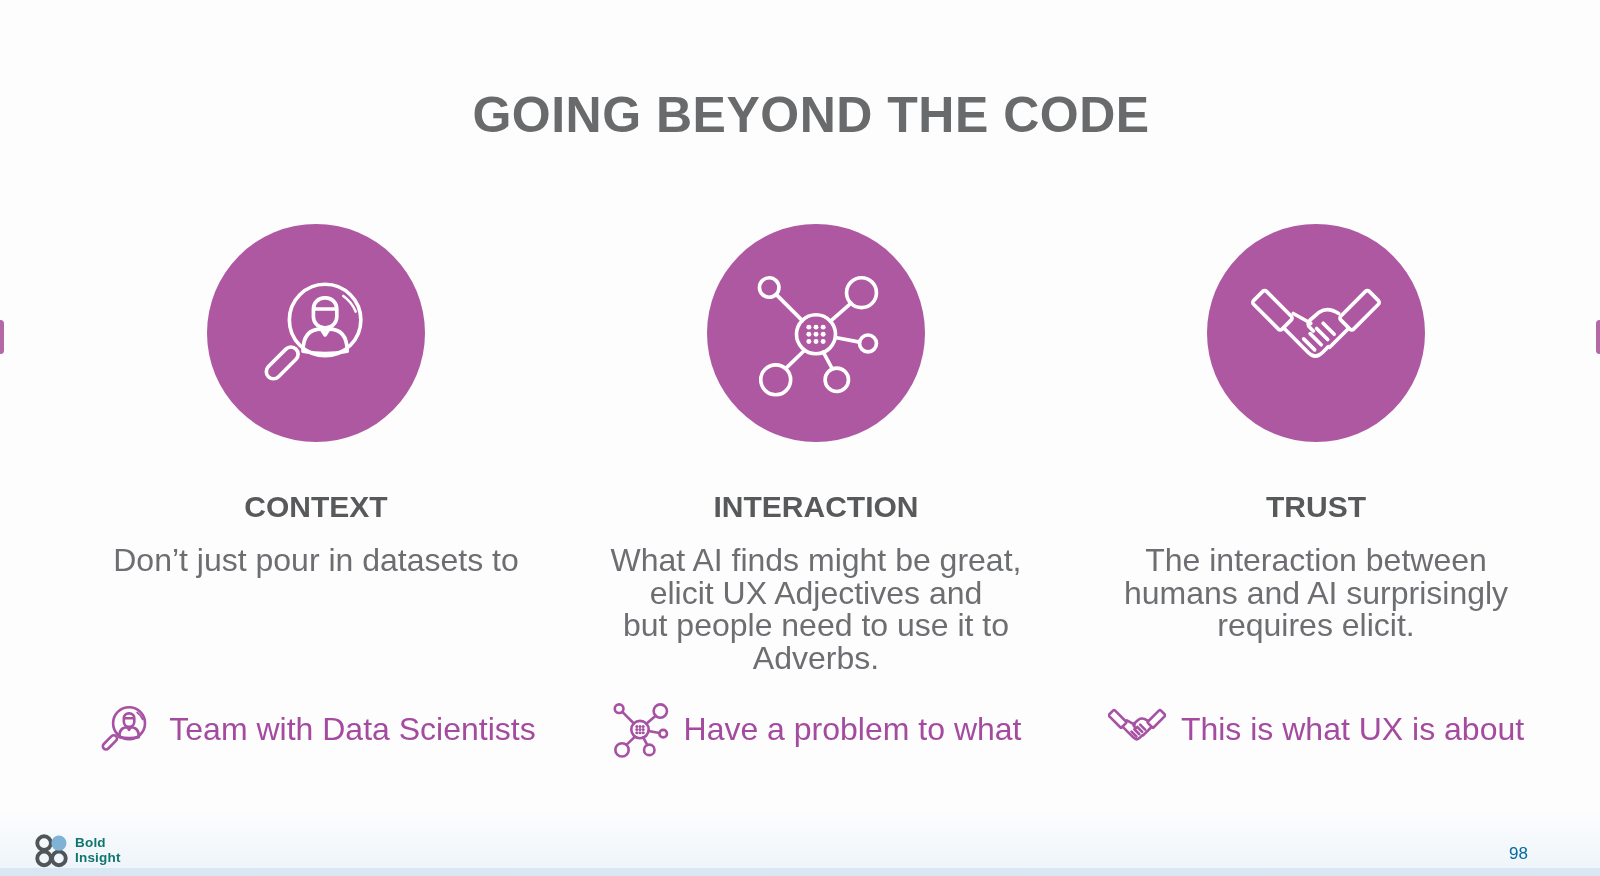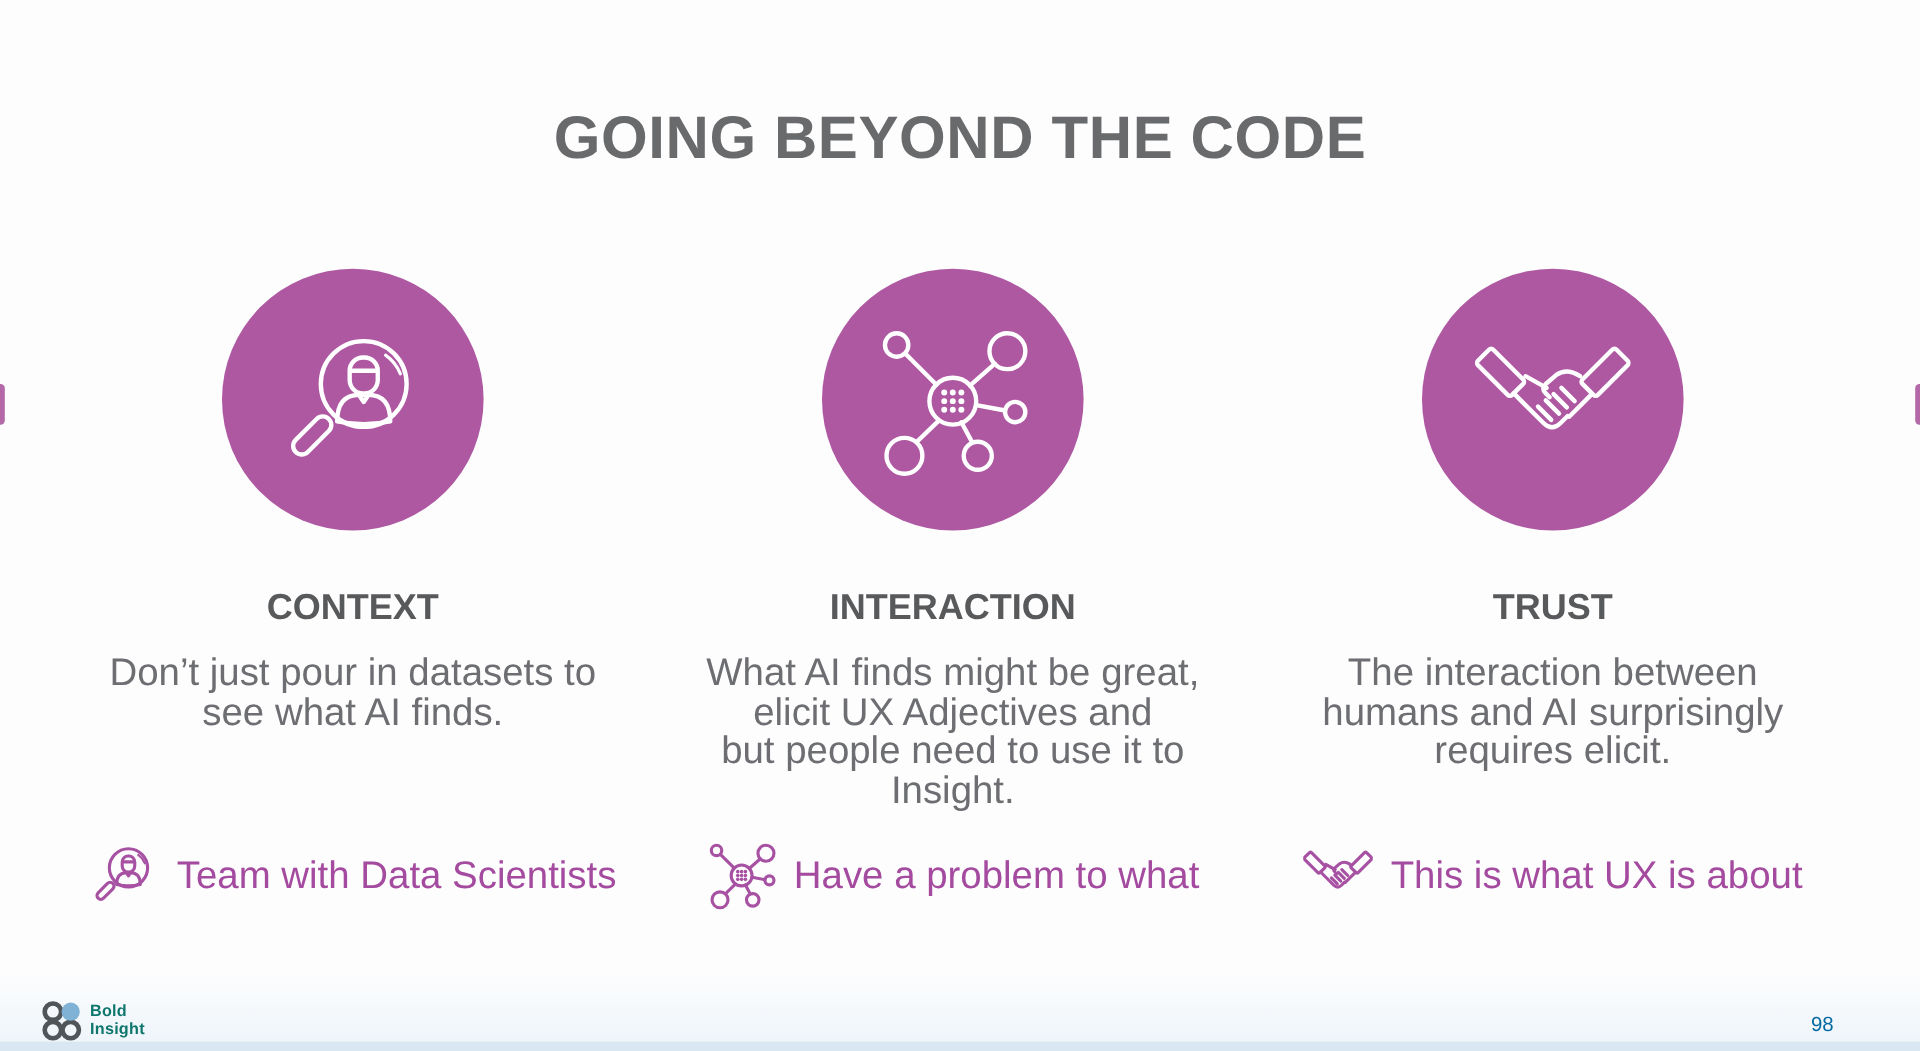--- a/index.html
+++ b/index.html
@@ -2,21 +2,21 @@
 <html><head>
 <meta charset="utf-8">
 <style>
   * { box-sizing: border-box; }
   html,body { margin:0; padding:0; }
   body {
     width:1600px; height:876px; position:relative; overflow:hidden;
     background:#fdfdfe;
     font-family:"Liberation Sans", sans-serif;
   }
-  .slide { position:absolute; inset:0; }
+  .slide { position:absolute; inset:0;padding-left:22px; }
 
   .title {
     margin:86px 0 0; text-align:center;
     font-size:50px; font-weight:bold; letter-spacing:.5px;
     color:#696a6c;
   }
 
   .columns { display:flex; padding-left:44px; margin-top:80px; }
   .col { width:500px; height:534px; display:flex; flex-direction:column; align-items:center; }
 
@@ -79,21 +79,20 @@
             <path d="M49 31.5 h16"></path>
             <path d="M40 64 Q40 47 54 47 L60 47 Q74 47 74 64 Q57 67.5 40 64 Z"></path>
             <path d="M54 47 l3 4.5 l3 -4.5"></path>
             <rect x="9" y="67.5" width="30" height="11" rx="5.5" transform="rotate(-45 24 73)"></rect>
           </g>
         </svg>
       </div>
       <h2>CONTEXT</h2>
       <div class="body">
         <div>Don’t just pour in datasets to</div>
-        <div>see what AI finds.</div>
       </div>
       <div class="action">
         <svg class="ic" viewBox="0 0 100 100">
           <g class="st">
             <circle cx="57" cy="40" r="27.5"></circle>
             <path class="thin" d="M71 21.5 a27 27 0 0 1 9.5 12"></path>
             <rect x="48" y="23" width="18" height="23" rx="8.5"></rect>
             <path d="M49 31.5 h16"></path>
             <path d="M40 64 Q40 47 54 47 L60 47 Q74 47 74 64 Q57 67.5 40 64 Z"></path>
             <path d="M54 47 l3 4.5 l3 -4.5"></path>
@@ -131,21 +130,21 @@
               <circle cx="50" cy="56.5" r="1.9"></circle>
               <circle cx="55.5" cy="56.5" r="1.9"></circle>
           </g>
         </svg>
       </div>
       <h2>INTERACTION</h2>
       <div class="body">
         <div>What AI finds might be great,</div>
         <div>elicit UX Adjectives and</div>
         <div>but people need to use it to</div>
-        <div>Insight.</div>
+        <div>Adverbs.</div>
       </div>
       <div class="action">
         <svg class="ic" viewBox="0 0 100 100">
           <g class="st">
             <circle cx="50" cy="51" r="15"></circle>
             <circle cx="14" cy="15" r="7.5"></circle>
             <circle cx="85" cy="19" r="11.5"></circle>
             <circle cx="90" cy="58" r="6.5"></circle>
             <circle cx="66" cy="86" r="9"></circle>
             <circle cx="19" cy="86" r="11.5"></circle>

